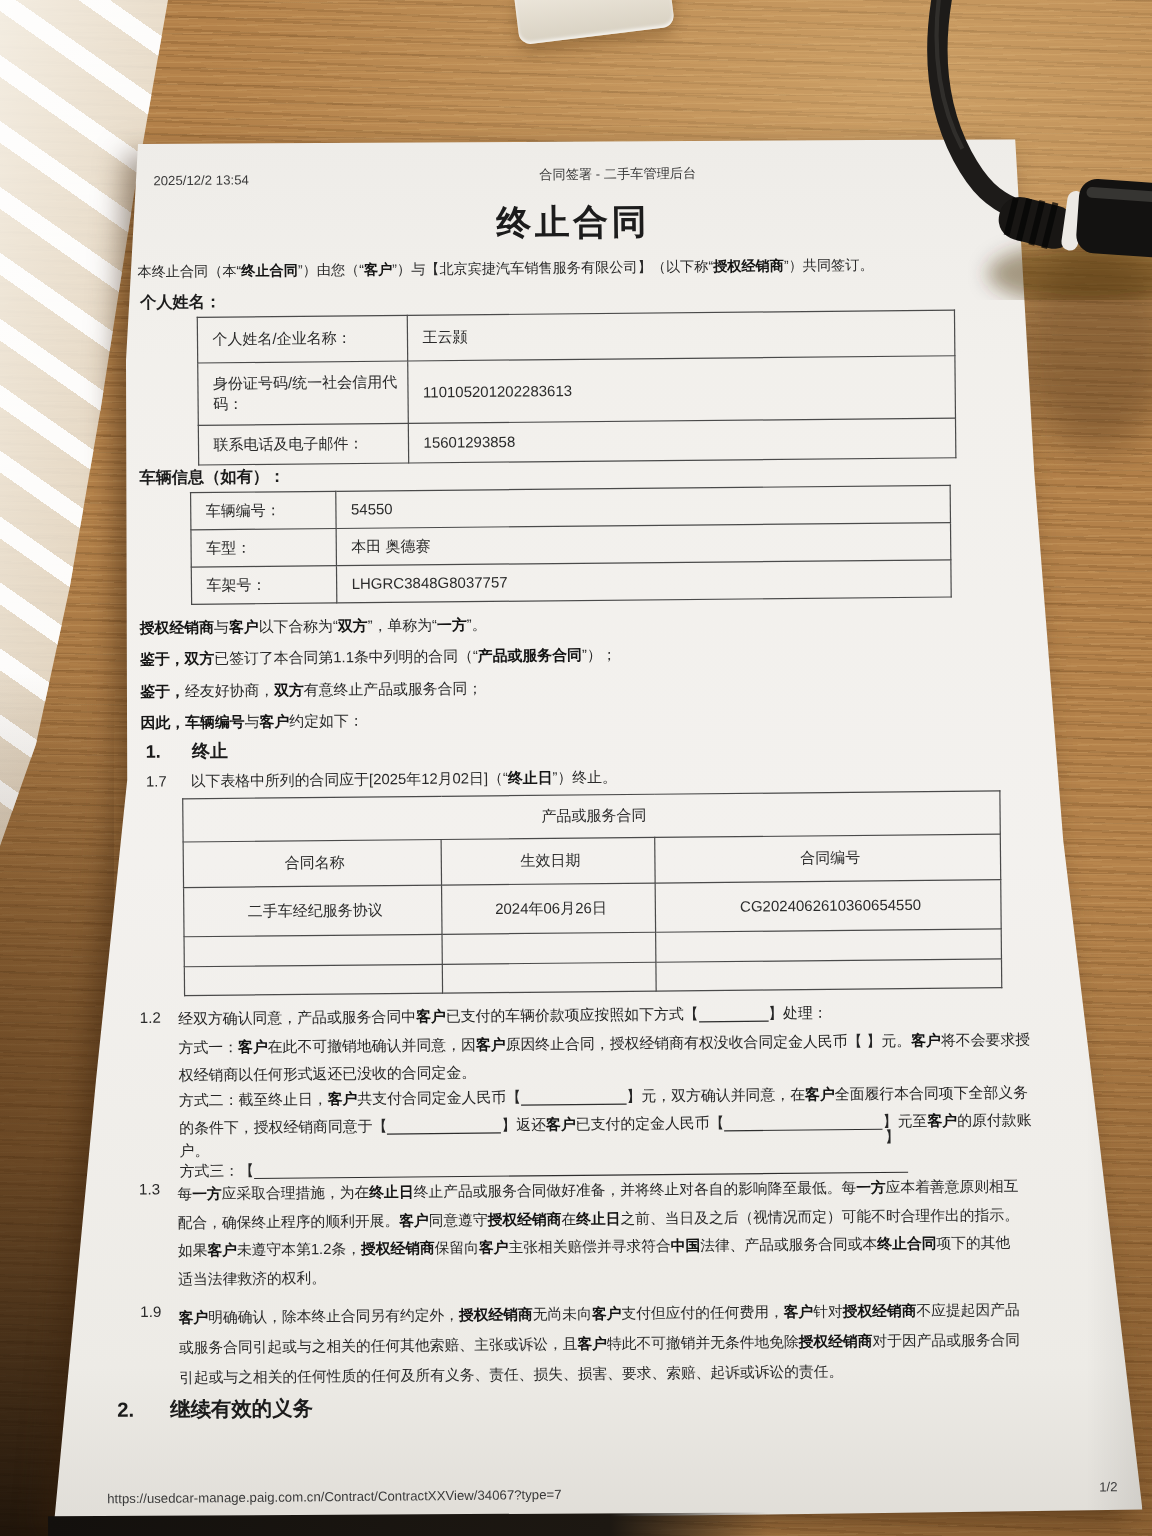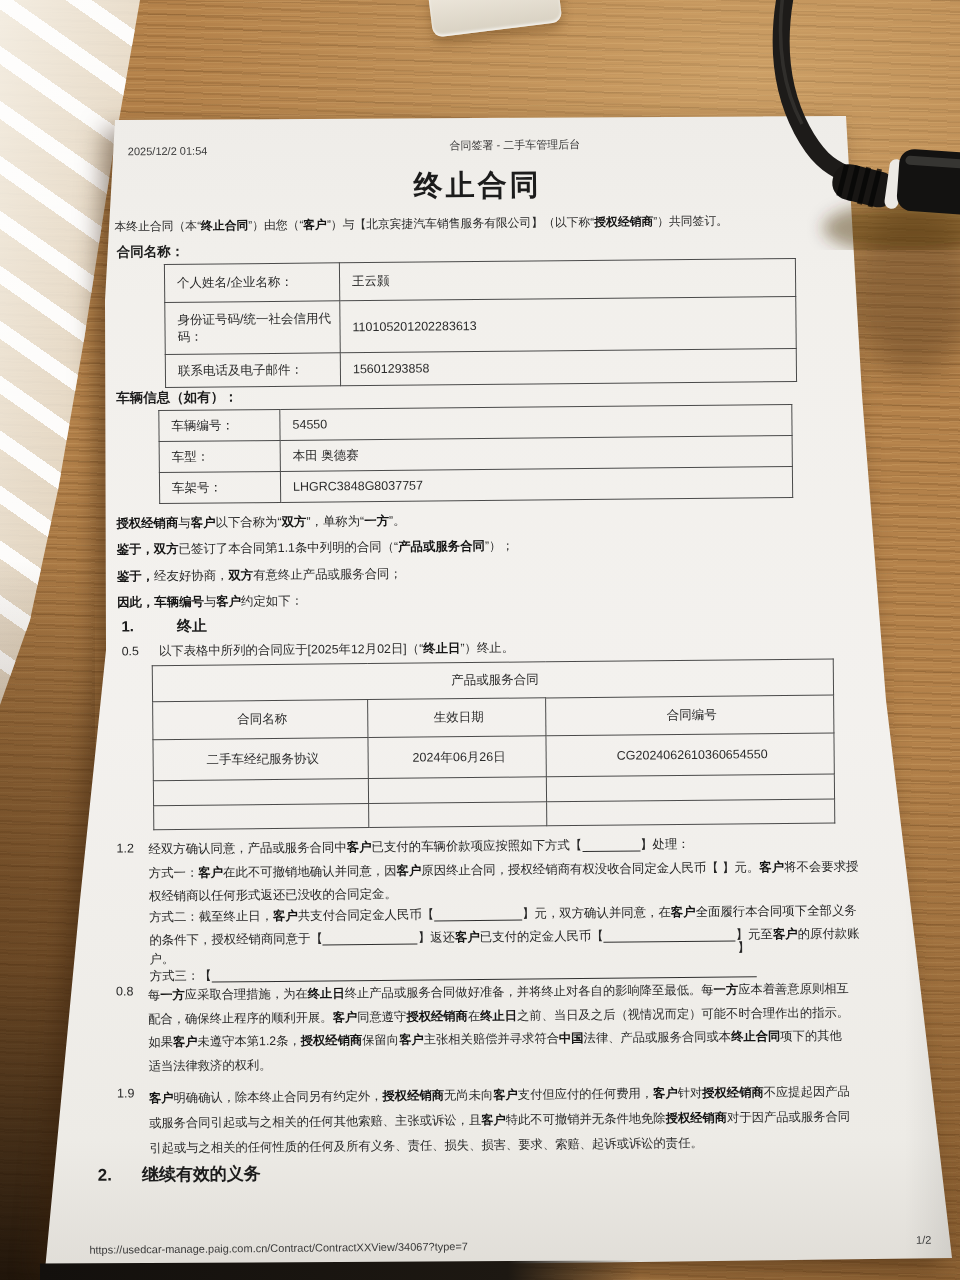--- a/index.html
+++ b/index.html
@@ -75,28 +75,28 @@
 <div class="desk"></div>
 <div class="sleeve"></div>
 <div class="frosted"></div>
 <div class="left-shade"></div>
 <div class="cable-shadow"></div>
 
 <div class="paper-wrap">
 <div class="paper">
 <div class="content">
 
-  <div class="abs meta" style="left:133px;top:142px">2025/12/2 01:54</div>
+  <div class="abs meta" style="left:133px;top:142px">2025/12/2 13:54</div>
   <div class="abs meta" style="left:300px;top:138px;width:440px;text-align:center">合同签署 - 二手车管理后台</div>
 
   <div class="abs doc-title" style="left:115px;top:166px;width:735px">终止合同</div>
 
   <div class="abs body-txt" style="left:119px;top:216px;font-size:11.8px">本终止合同（本“<b>终止合同</b>”）由您（“<b>客户</b>”）与【北京宾捷汽车销售服务有限公司】（以下称“<b>授权经销商</b>”）共同签订。</div>
 
-  <div class="abs sec-label" style="left:121px;top:240px">合同名称：</div>
+  <div class="abs sec-label" style="left:121px;top:240px">个人姓名：</div>
   <table class="t abs" style="left:168px;top:261px;width:632px">
     <colgroup>
             <col style="width:175px">
             <col>
           </colgroup>
     <tbody>
             <tr style="height:38px">
       <td class="lab">个人姓名/企业名称：</td>
       <td>王云颢</td>
     </tr>
@@ -132,24 +132,24 @@
     </tr>
   </tbody>
         </table>
 
   <div class="abs body-txt" style="left:118px;top:512px"><b>授权经销商</b>与<b>客户</b>以下合称为“<b>双方</b>”，单称为“<b>一方</b>”。</div>
   <div class="abs body-txt" style="left:118px;top:538px"><b>鉴于，双方</b>已签订了本合同第1.1条中列明的合同（“<b>产品或服务合同</b>”）；</div>
   <div class="abs body-txt" style="left:118px;top:565px"><b>鉴于，</b>经友好协商，<b>双方</b>有意终止产品或服务合同；</div>
   <div class="abs body-txt" style="left:118px;top:591px"><b>因此，车辆编号</b>与<b>客户</b>约定如下：</div>
 
   <div class="abs h1" style="left:122px;top:614px">
-    <span>1.</span><span style="margin-left:43px">终止</span>
+    <span>1.</span><span style="margin-left:26px">终止</span>
   </div>
   <div class="abs body-txt" style="left:122px;top:640px">
-    <span>0.5</span><span style="margin-left:20px">以下表格中所列的合同应于[2025年12月02日]（“<b>终止日</b>”）终止。</span>
+    <span>1.7</span><span style="margin-left:20px">以下表格中所列的合同应于[2025年12月02日]（“<b>终止日</b>”）终止。</span>
   </div>
 
   <table class="t abs" style="left:152px;top:662px;width:682px">
     <colgroup>
             <col style="width:215px">
             <col style="width:178px">
             <col>
           </colgroup>
     <tbody>
             <tr style="height:36px">
@@ -183,21 +183,21 @@
     <div class="line" style="top:0">经双方确认同意，产品或服务合同中<b>客户</b>已支付的车辆价款项应按照如下方式【<span class="blank" style="width: 58px;"></span>】处理：</div>
     <div class="line" style="top:24px">方式一：<b>客户</b>在此不可撤销地确认并同意，因<b>客户</b>原因终止合同，授权经销商有权没收合同定金人民币【 】元。<b>客户</b>将不会要求授</div>
     <div class="line" style="top:47px">权经销商以任何形式返还已没收的合同定金。</div>
     <div class="line" style="top:68px">方式二：截至终止日，<b>客户</b>共支付合同定金人民币【<span class="blank" style="width: 88px;"></span>】元，双方确认并同意，在<b>客户</b>全面履行本合同项下全部义务</div>
     <div class="line" style="top:91px">的条件下，授权经销商同意于【<span class="blank" style="width: 95px;"></span>】返还<b>客户</b>已支付的定金人民币【<span class="blank" style="width: 132px;"></span>】元至<b>客户</b>的原付款账</div>
     <div class="line" style="top:110px">户。</div>
     <div class="line" style="top:127px">方式三：【<span class="blank" style="width: 545px;"></span></div>
     <span class="line" style="top:104px;left:588px">】</span>
   </div>
 
-  <div class="num" style="left:113px;top:981px">0.8</div>
+  <div class="num" style="left:113px;top:981px">1.3</div>
   <div class="abs body-txt" style="left:145px;top:981px;font-size:12.3px;line-height:23.5px">
     <div class="tl">每<b>一方</b>应采取合理措施，为在<b>终止日</b>终止产品或服务合同做好准备，并将终止对各自的影响降至最低。每<b>一方</b>应本着善意原则相互</div>
     <div class="tl">配合，确保终止程序的顺利开展。<b>客户</b>同意遵守<b>授权经销商</b>在<b>终止日</b>之前、当日及之后（视情况而定）可能不时合理作出的指示。</div>
     <div class="tl">如果<b>客户</b>未遵守本第1.2条，<b>授权经销商</b>保留向<b>客户</b>主张相关赔偿并寻求符合<b>中国</b>法律、产品或服务合同或本<b>终止合同</b>项下的其他</div>
     <div class="tl">适当法律救济的权利。</div>
   </div>
 
   <div class="num" style="left:113px;top:1083px">1.9</div>
   <div class="abs body-txt" style="left:145px;top:1083px;font-size:12.3px;line-height:25px">
     <div class="tl"><b>客户</b>明确确认，除本终止合同另有约定外，<b>授权经销商</b>无尚未向<b>客户</b>支付但应付的任何费用，<b>客户</b>针对<b>授权经销商</b>不应提起因产品</div>

